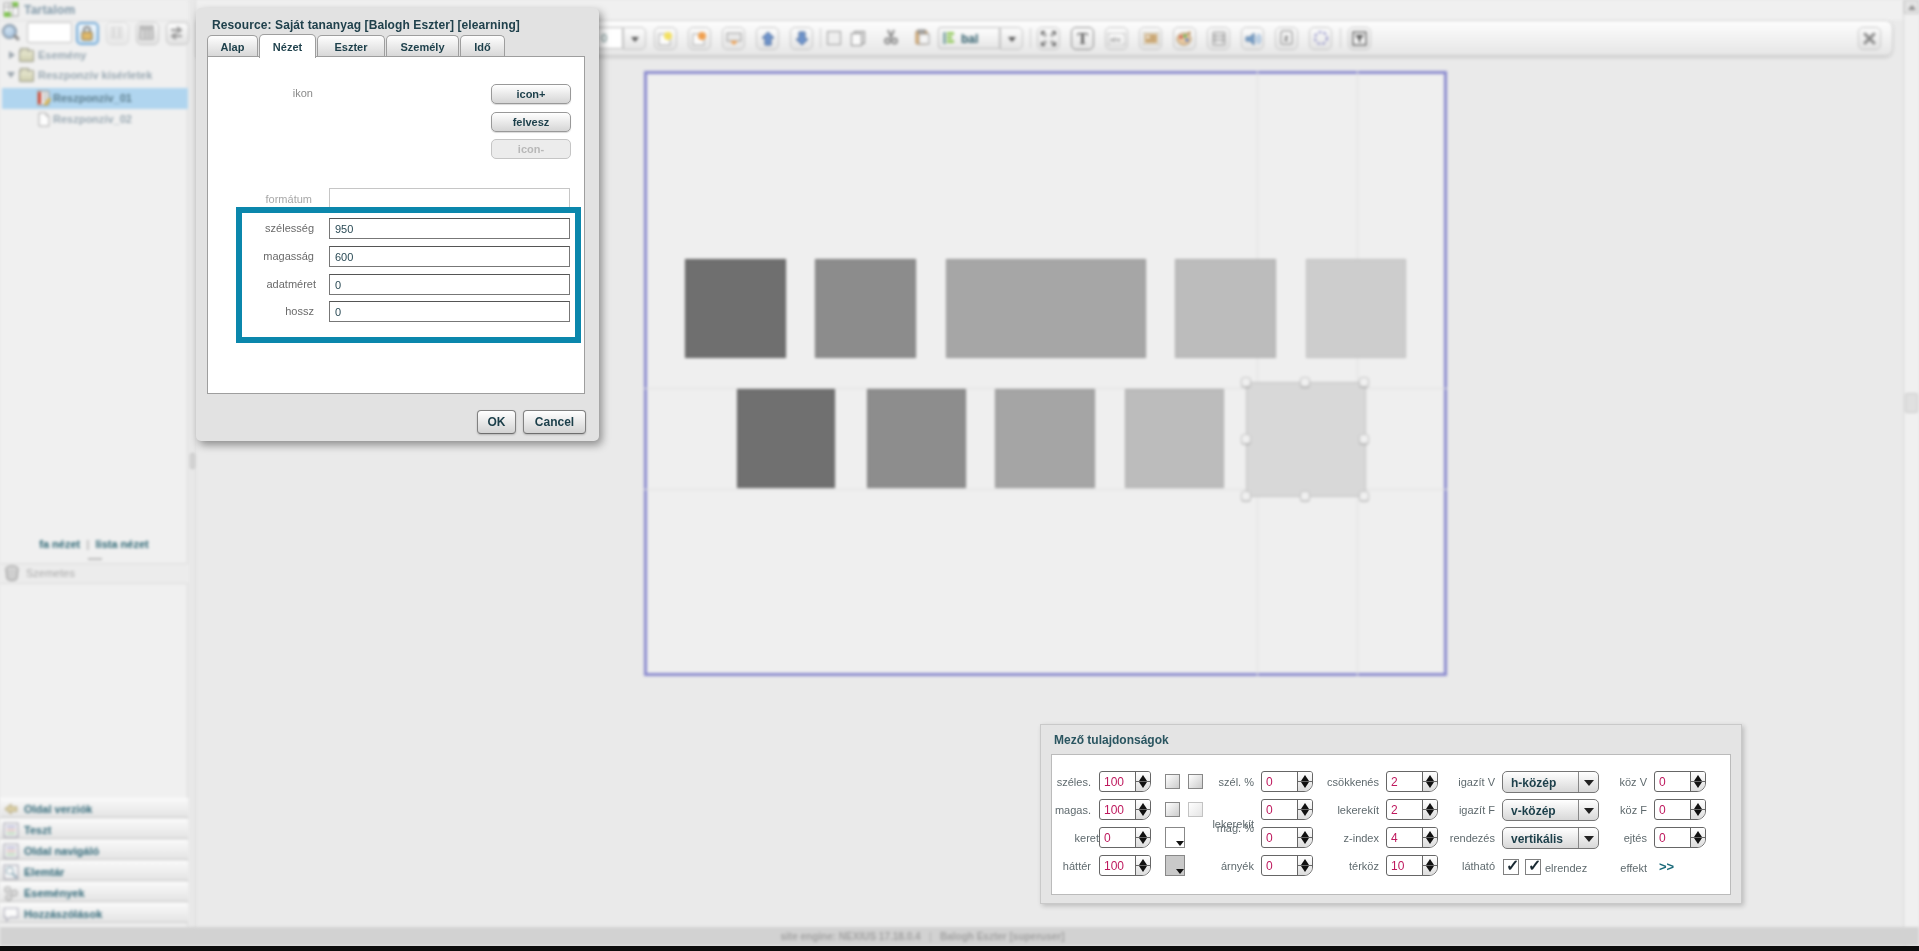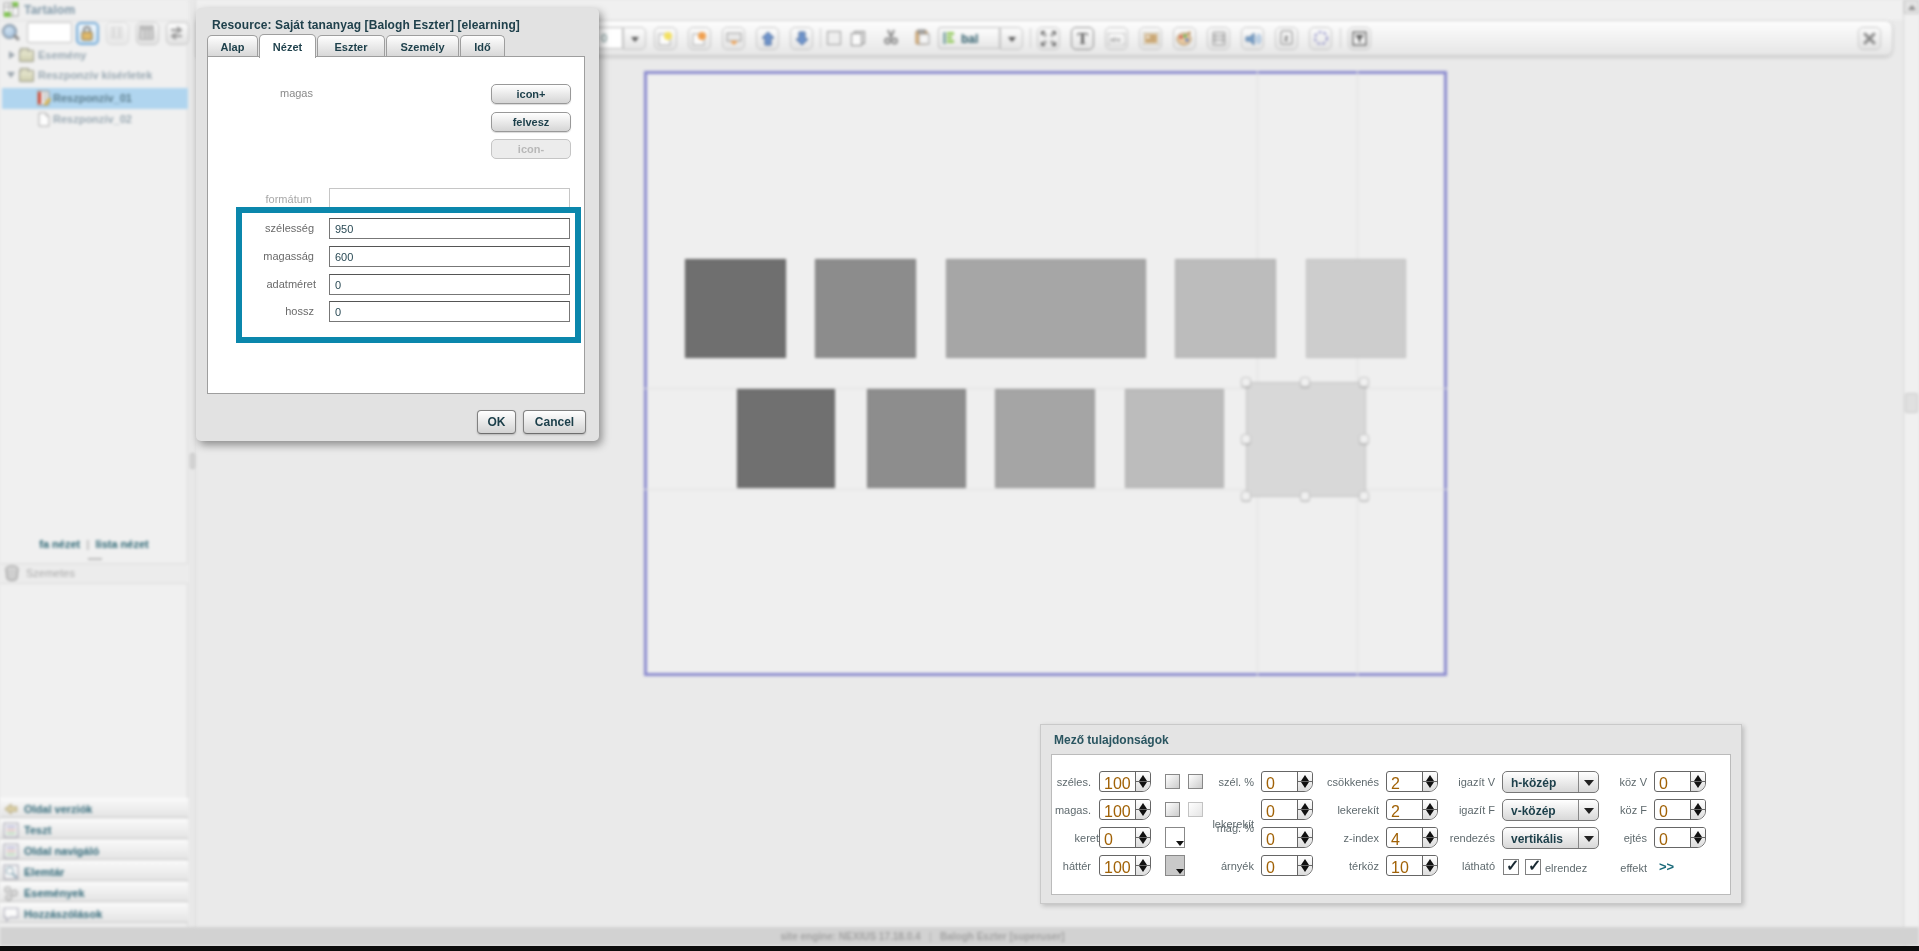--- a/index.html
+++ b/index.html
@@ -57,21 +57,21 @@
   #status{left:0;top:927px;width:1919px;height:19px;background:#d2d2d2;font-size:10px;font-weight:bold;color:#a2a2a2;text-align:center;line-height:19px;}
   #blackbar{left:0;top:946px;width:1919px;height:5px;background:#0c0c0c;}
 
   
   
   #panel{left:1040px;top:724px;width:702px;height:180px;background:#e4e4e4;border:1px solid #c9c9c9;box-shadow:2px 2px 5px rgba(0,0,0,0.2);}
   #panel .hd{position:absolute;left:13px;top:8px;font-size:12px;font-weight:bold;color:#2a5560;}
   #panel .body{position:absolute;left:10px;top:29px;width:680px;height:141px;background:#fff;border:1px solid #bbb;}
   .plabel{position:absolute;font-size:11px;color:#5f6a6e;text-align:right;}
   .spin{position:absolute;width:52px;height:21px;border:1px solid #666;border-radius:3px 3px 9px 3px;background:#fff;}
-  .spin .val{position:absolute;left:4px;top:3px;font-size:16px;color:#a16207;}
+  .spin .val{position:absolute;left:4px;top:3px;font-size:12px;color:#be185d;}
   .spin .btns{position:absolute;right:0;top:0;width:15px;height:19px;border-left:1px solid #666;background:linear-gradient(#fff,#ddd);border-radius:0 2px 8px 0;}
   .spin .btns:after{content:"";position:absolute;left:0;top:9px;width:15px;height:1px;background:#666;}
   .spin .u{position:absolute;right:3px;top:3px;width:0;height:0;border-left:4.5px solid transparent;border-right:4.5px solid transparent;border-bottom:6px solid #111;}
   .spin .d{position:absolute;right:3px;bottom:3px;width:0;height:0;border-left:4.5px solid transparent;border-right:4.5px solid transparent;border-top:6px solid #111;}
   .ddl{position:absolute;width:97px;height:22px;border:1px solid #777;border-radius:5px;background:linear-gradient(#fff,#d8d8d8);}
   .ddl .t{position:absolute;left:8px;top:4px;font-size:12px;font-weight:bold;color:#1c3f4a;}
   .ddl .a{position:absolute;right:0;top:0;width:20px;height:20px;border-left:1px solid #888;}
   .ddl .a:after{content:"";position:absolute;left:5px;top:8px;width:0;height:0;border-left:5px solid transparent;border-right:5px solid transparent;border-top:6px solid #222;}
   .chk{position:absolute;width:16px;height:16px;background:#fff;border:1px solid #808080;}
   .chk:after{content:"✓";position:absolute;left:2px;top:-4px;font-size:16px;font-weight:bold;color:#1a2a33;}
@@ -493,21 +493,21 @@
   <div class="plabel" style="left:560px;top:137px;width:46px">effekt</div>
   <div style="position:absolute;left:618px;top:134px;font-size:13px;font-weight:bold;color:#1a6a7a">&gt;&gt;</div>
 </div>
 <div id="modal" class="abs">
   <div class="title">Resource: Saját tananyag [Balogh Eszter] [elearning]</div>
   <div class="tab" style="left:11px;width:51px">Alap</div>
   <div class="tab" style="left:121px;width:68px">Eszter</div>
   <div class="tab" style="left:190px;width:73px">Személy</div>
   <div class="tab" style="left:264px;width:45px">Idő</div>
   <div id="mcontent">
-    <div class="mlabel" style="left:0px;top:30px;width:105px">magas</div>
+    <div class="mlabel" style="left:0px;top:30px;width:105px">ikon</div>
     <div class="mbtn" style="top:27px">icon+</div>
     <div class="mbtn" style="top:55px">felvesz</div>
     <div class="mbtn dis" style="top:82px">icon-</div>
     <div class="mlabel" style="left:0;top:136px;width:104px;color:#a8a8a8">formátum</div>
     <div class="minput" style="top:131px;border-color:#c6c6c6"></div>
     <div id="tealbox"></div>
     <div class="mlabel" style="left:0;top:165px;width:106px;color:#6a6a6a">szélesség</div>
     <div class="minput" style="top:161px">950</div>
     <div class="mlabel" style="left:0;top:193px;width:106px;color:#6a6a6a">magasság</div>
     <div class="minput" style="top:189px">600</div>

